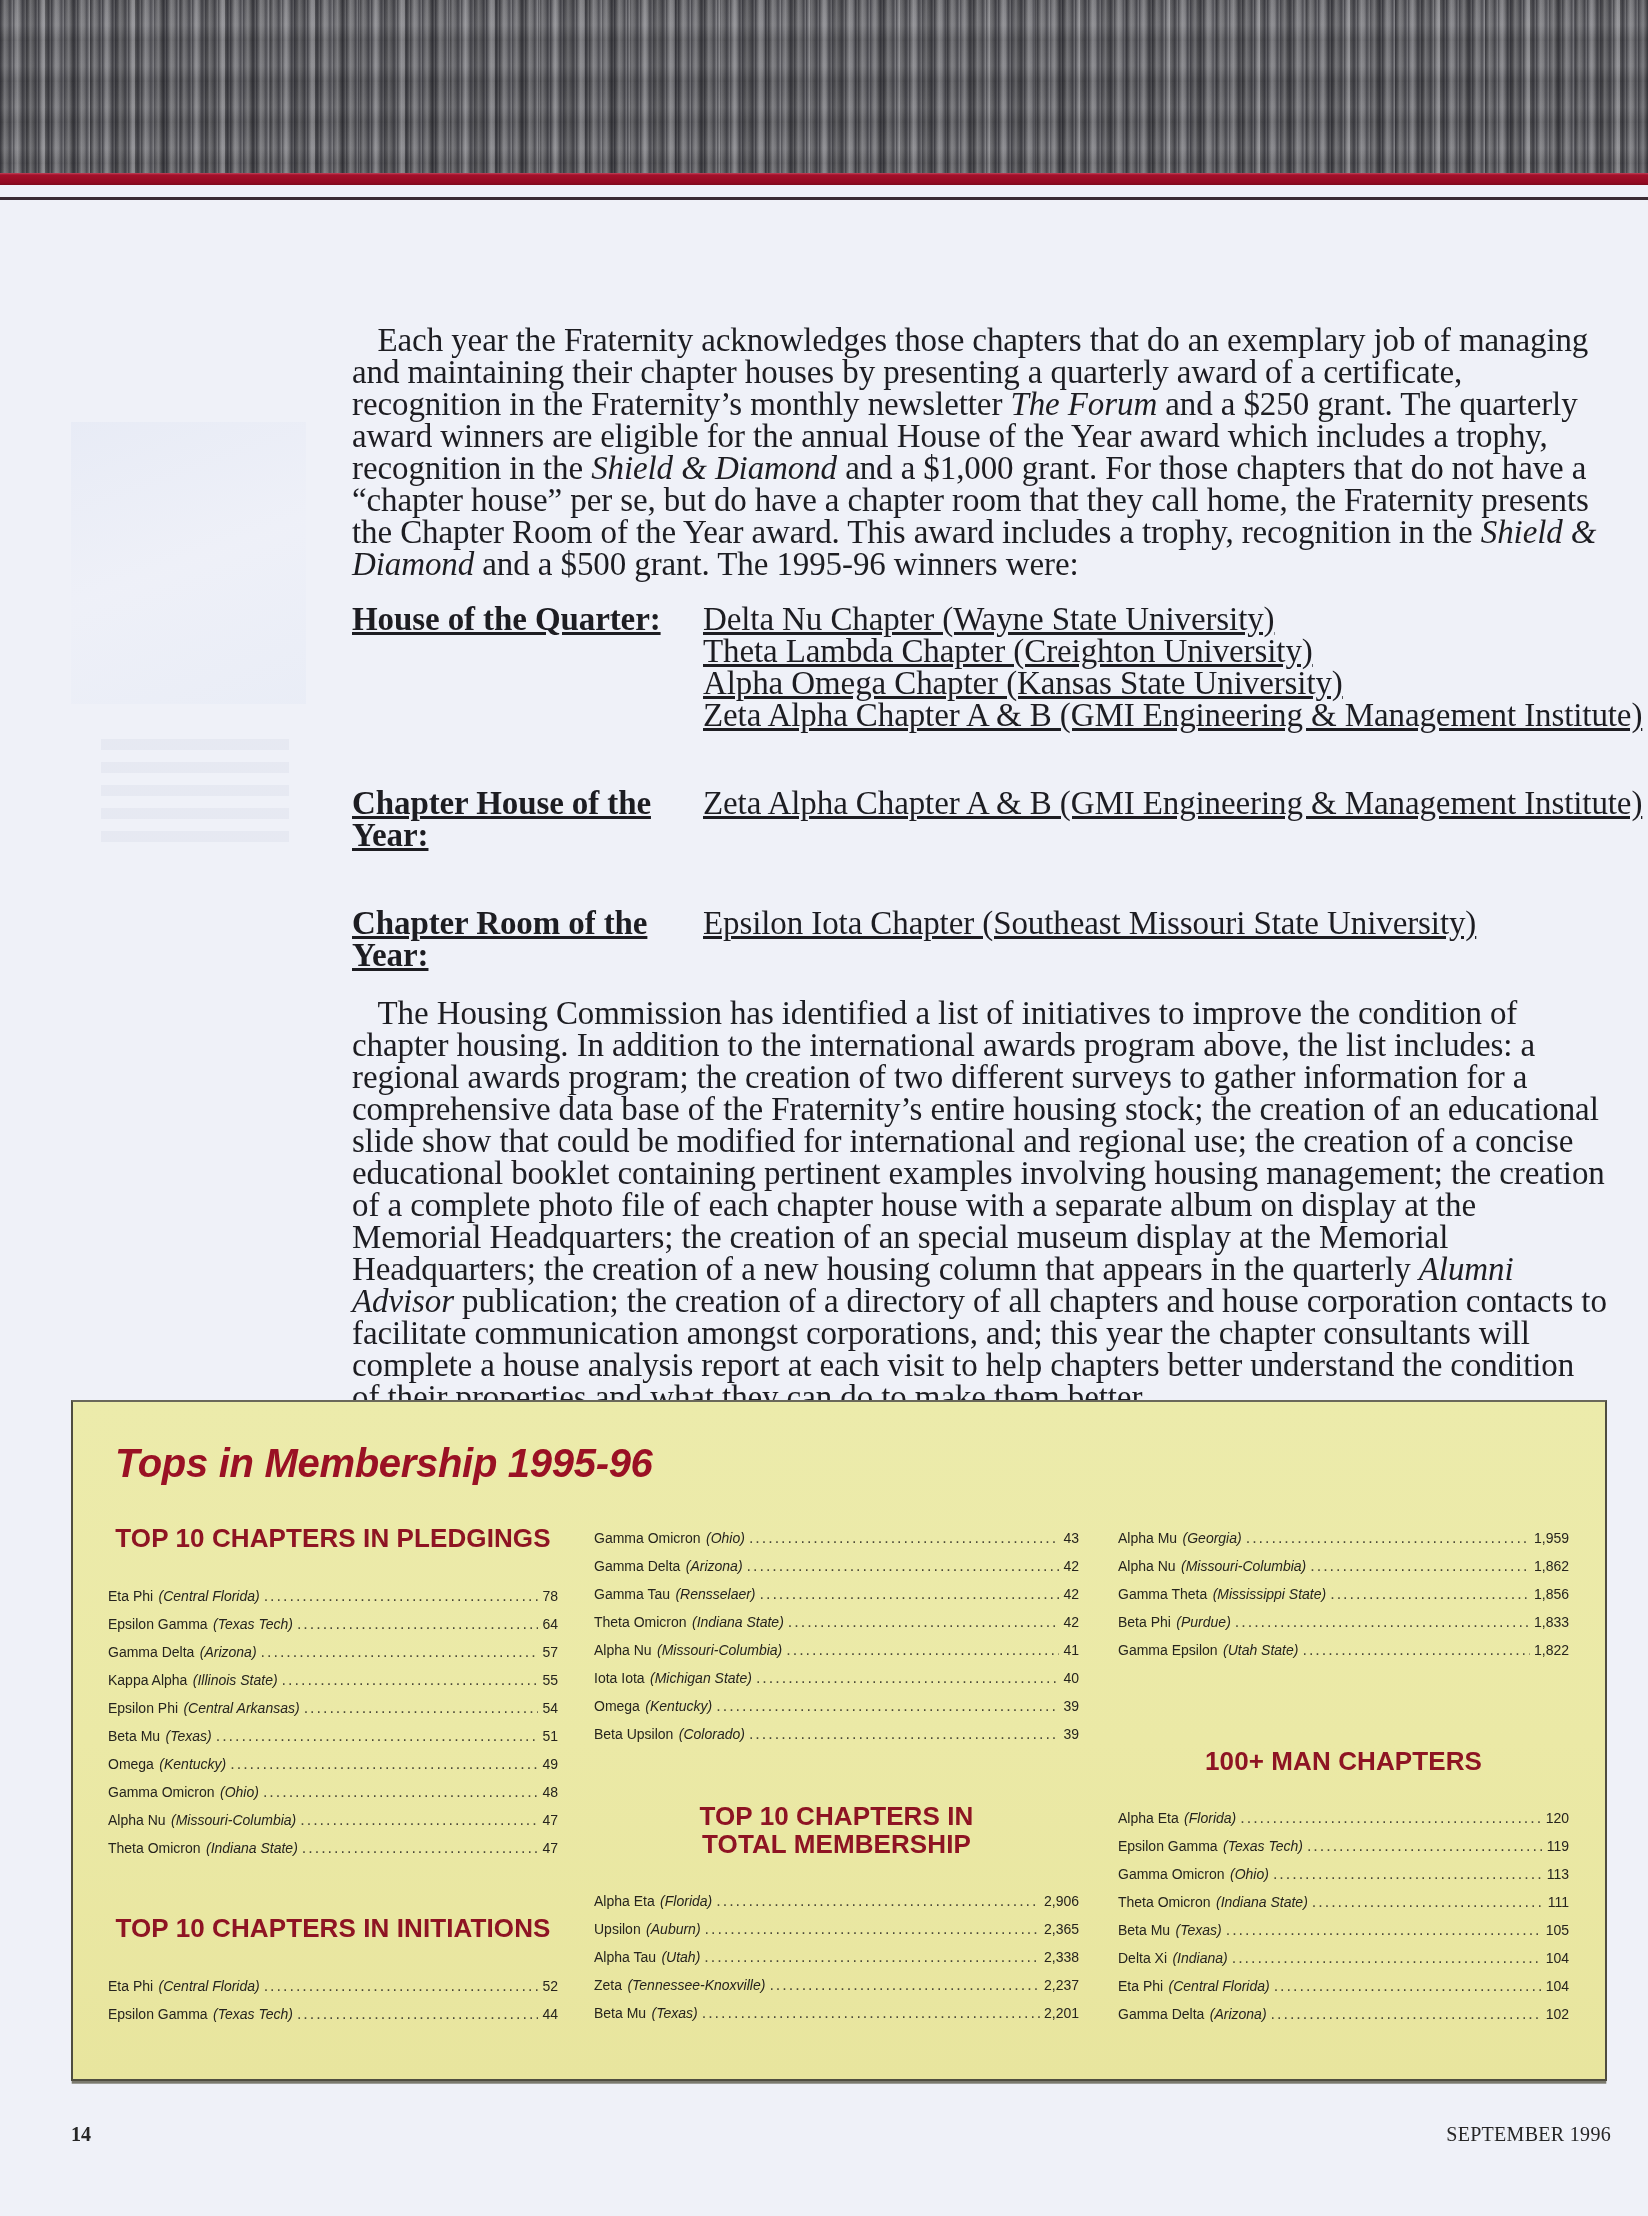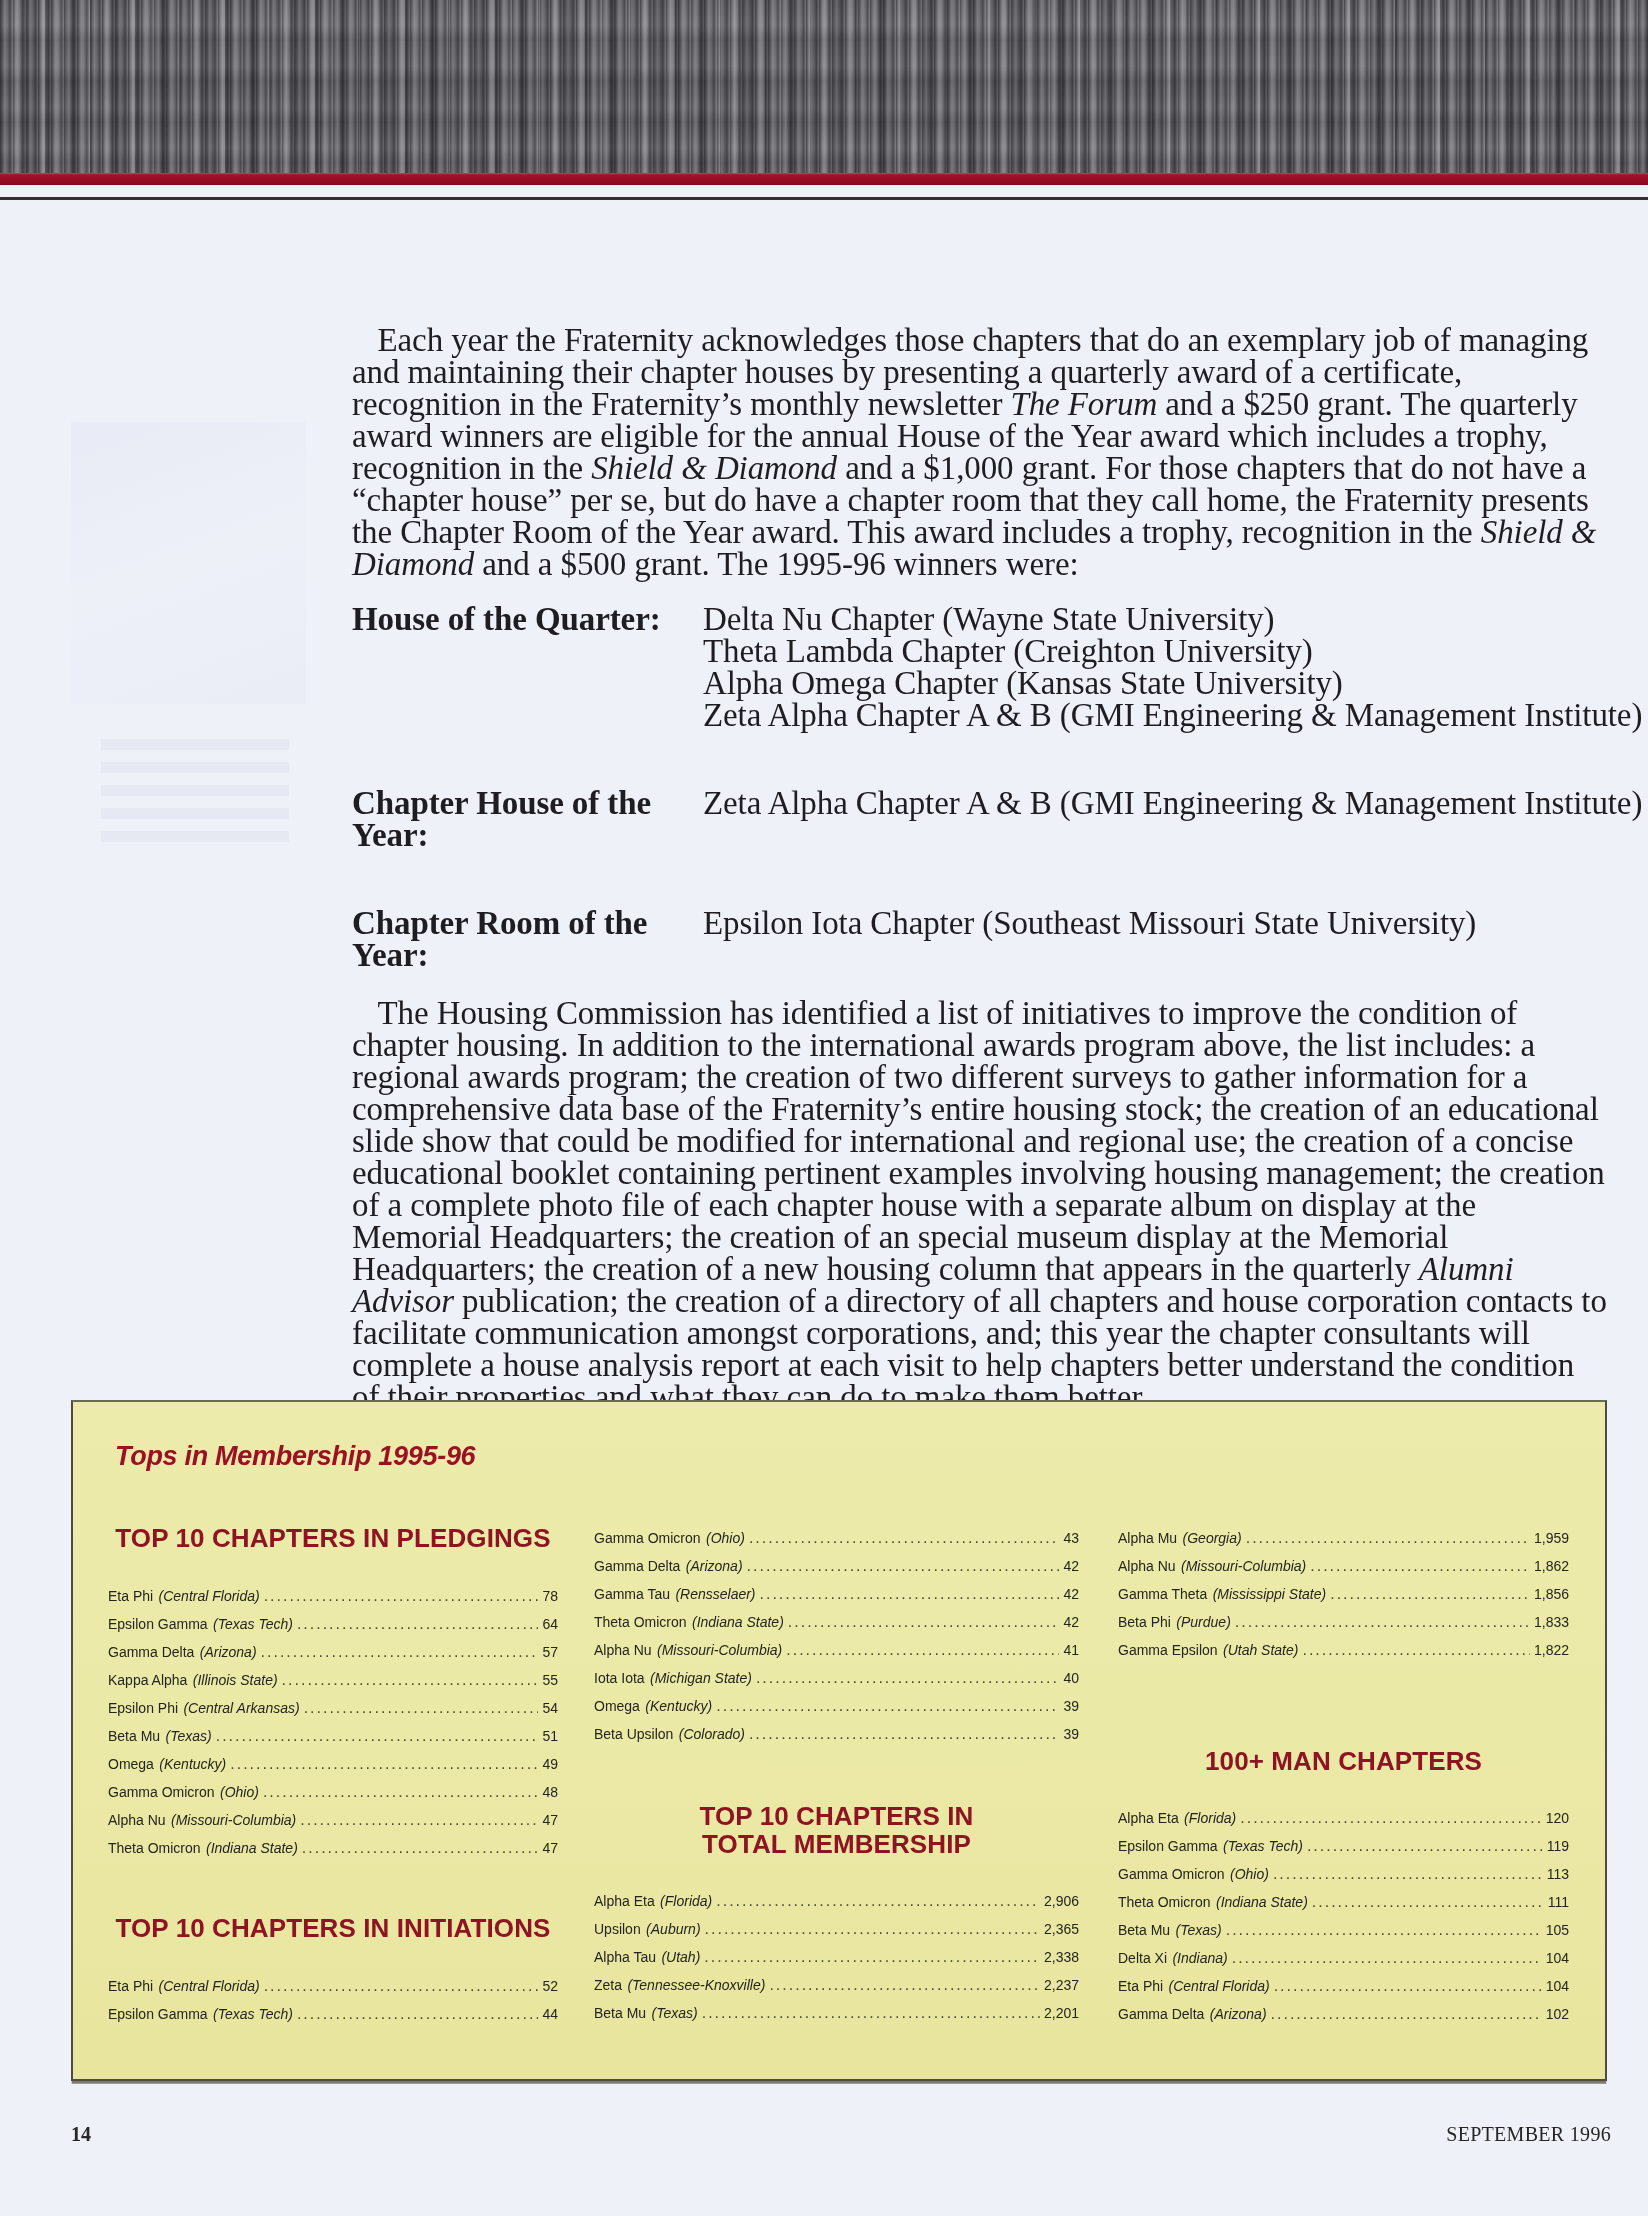--- a/index.html
+++ b/index.html
@@ -47,40 +47,41 @@
       font-size: 33px; line-height: 32px; letter-spacing: -0.1px;
     }
     .para { text-indent: 25.5px; }
     .para i { font-style: italic; }
 
     .awards {
       margin-top: 23px;
       display: grid;
       grid-template-columns: 351px 1fr;
       row-gap: 12px;
+      text-decoration: underline;
     }
     .award-label { font-weight: bold; }
     .award-values div { white-space: nowrap; }
     .award-gap { height: 32px; }
 
     .para2 { margin-top: 25.5px; }
     .para3 { margin-top: 31px; }
 
     
     .tops-box {
       position: absolute; left: 71px; top: 1400px; width: 1536px; height: 681px;
       background: linear-gradient(180deg, #ecebab 0%, #ebe9a6 50%, #e8e59e 100%);
       border: 2px solid #4f4d40;
       border-top-color: #6a685a;
       box-shadow: 0 3.4px 0 -0.7px #7b7a6e;
       font-family: "Liberation Sans", sans-serif;
     }
     .tops-title {
       position: absolute; left: 42px; top: 39px;
-      font-size: 27px; font-weight: bold; font-style: italic;
+      font-size: 40px; font-weight: bold; font-style: italic;
       color: #9a1124; letter-spacing: -0.3px;
     }
     .col {
       position: absolute; top: 0;
     }
     .col-1 { left: 35px; width: 450px; }
     .col-2 { left: 521px; width: 485px; }
     .col-3 { left: 1045px; width: 451px; }
 
     .section-head {

